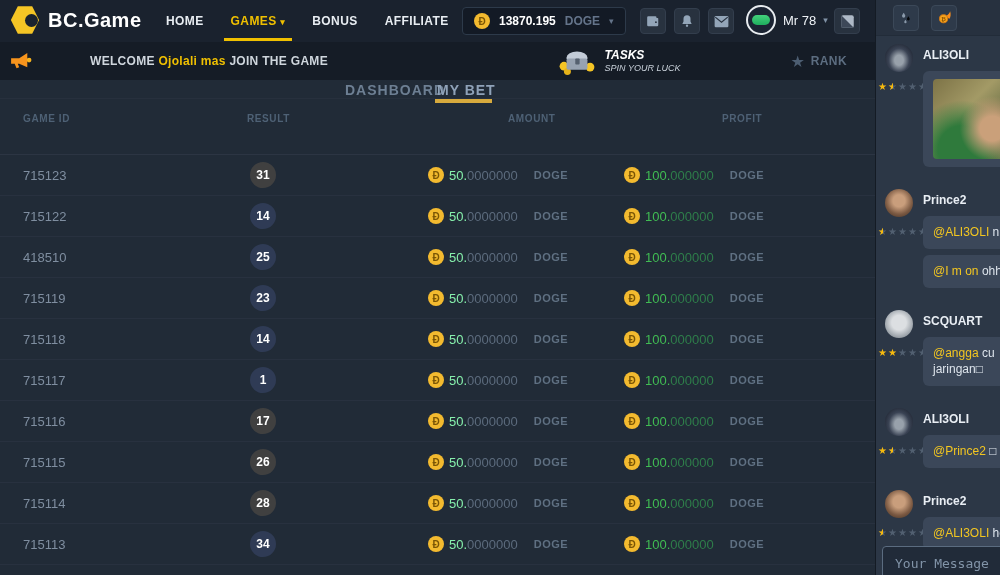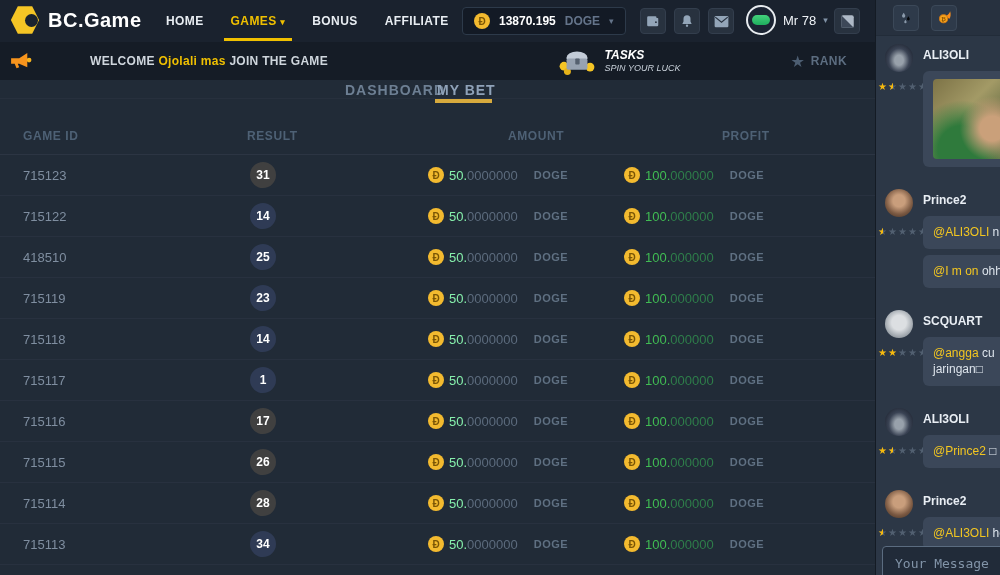--- a/index.html
+++ b/index.html
@@ -51,21 +51,21 @@
   
   .tab-strip { position:absolute; top:80px; left:0; width:875px; height:19px; border-bottom:1px solid #27303d; z-index:1; }
   .tab { position:absolute; top:82px; z-index:1; font-size:14px; font-weight:bold; letter-spacing:1px;
          color:#6d7f93; cursor:pointer; }
   .tab.active { color:#8fa2b8; }
   .tab-underline { position:absolute; top:99px; left:435px; width:57px; height:4px; background:#d7aa3d; z-index:2; }
 
   
   .bet-table { position:absolute; top:99px; left:0; width:875px; z-index:0; }
   .thead { position:relative; height:56px; border-bottom:1px solid #2c3543; }
-  .th { position:absolute; top:30px; font-size:12px; font-weight:bold; letter-spacing:0.6px; color:#4e6175; }
+  .th { position:absolute; top:14px; font-size:10px; font-weight:bold; letter-spacing:0.6px; color:#4e6175; }
   .th-gameid { left:23px; } .th-result { left:247px; } .th-amount { left:508px; } .th-profit { left:722px; }
   .row { position:relative; height:41px; border-bottom:1px solid #28313f; cursor:pointer; }
   .cell-id { position:absolute; left:23px; top:50%; transform:translateY(-50%); color:#7f8ea0; font-size:13px; }
   .badge { position:absolute; left:250px; top:50%; transform:translateY(-50%); width:26px; height:26px;
            border-radius:50%; display:flex; align-items:center; justify-content:center;
            color:#fff; font-size:12px; font-weight:bold; }
   .badge.red { background:#404040; }
   .badge.dark { background:#2f3b55; }
   .money { position:absolute; top:50%; transform:translateY(-50%); display:flex; align-items:center; gap:5px; font-size:13px; }
   .money.amount { left:428px; } .money.profit { left:624px; }

